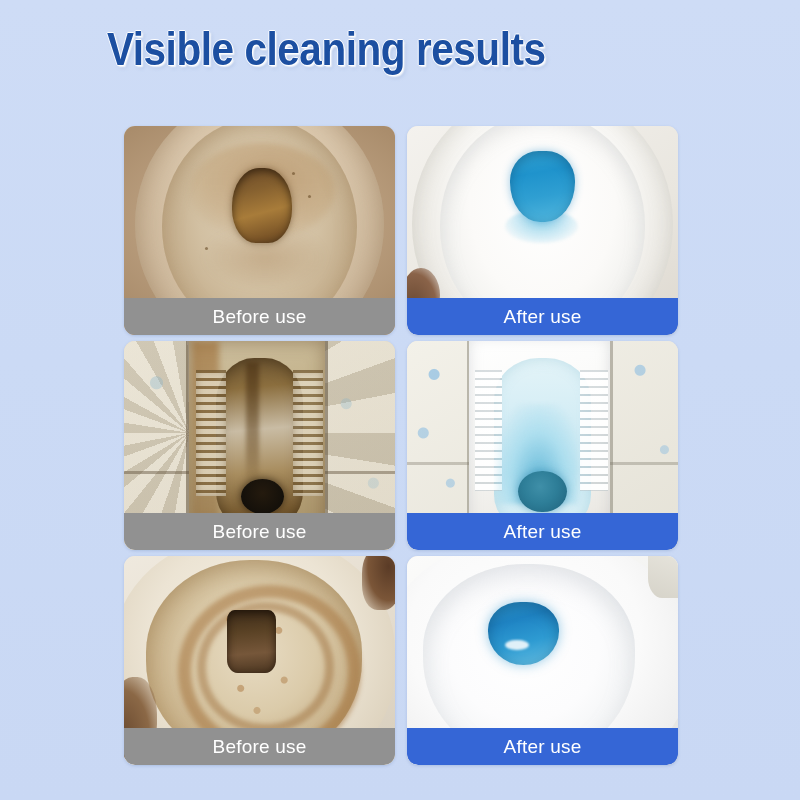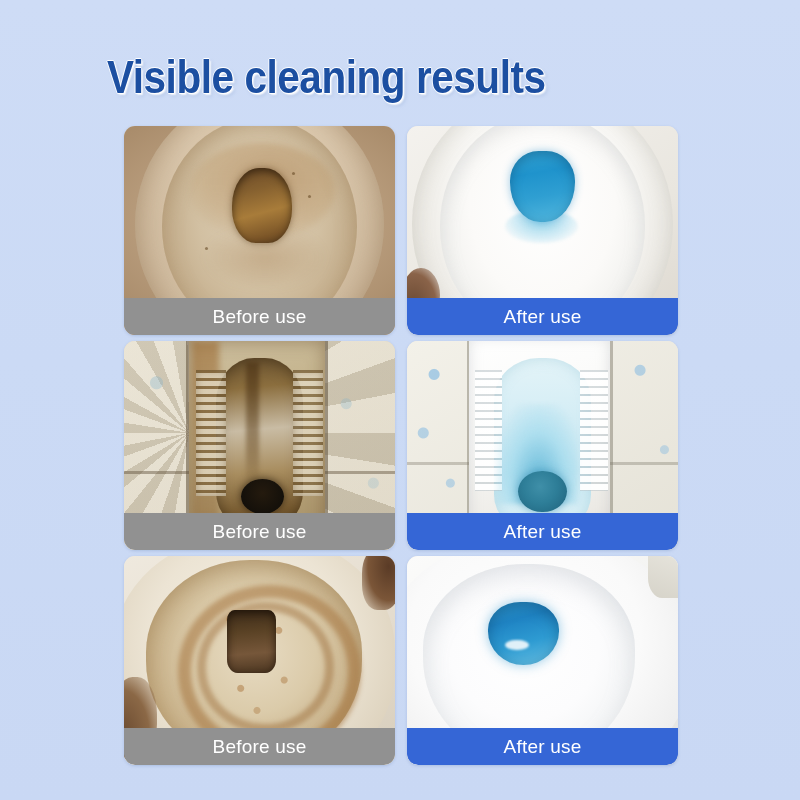--- a/index.html
+++ b/index.html
@@ -22,21 +22,20 @@
     box-sizing: border-box;
   }
 
   
   .title-wrap {
     position: absolute;
     top: 26px;
     left: 0;
     width: 652px;
     text-align: center;
-    margin-top: 28px;
   }
   .title {
     display: inline-block;
     font-family: "Liberation Sans", sans-serif;
     font-size: 46px;
     font-weight: bold;
     letter-spacing: -0.5px;
     color: #1c4fa1;
     transform: scaleX(0.88);
     transform-origin: center;

